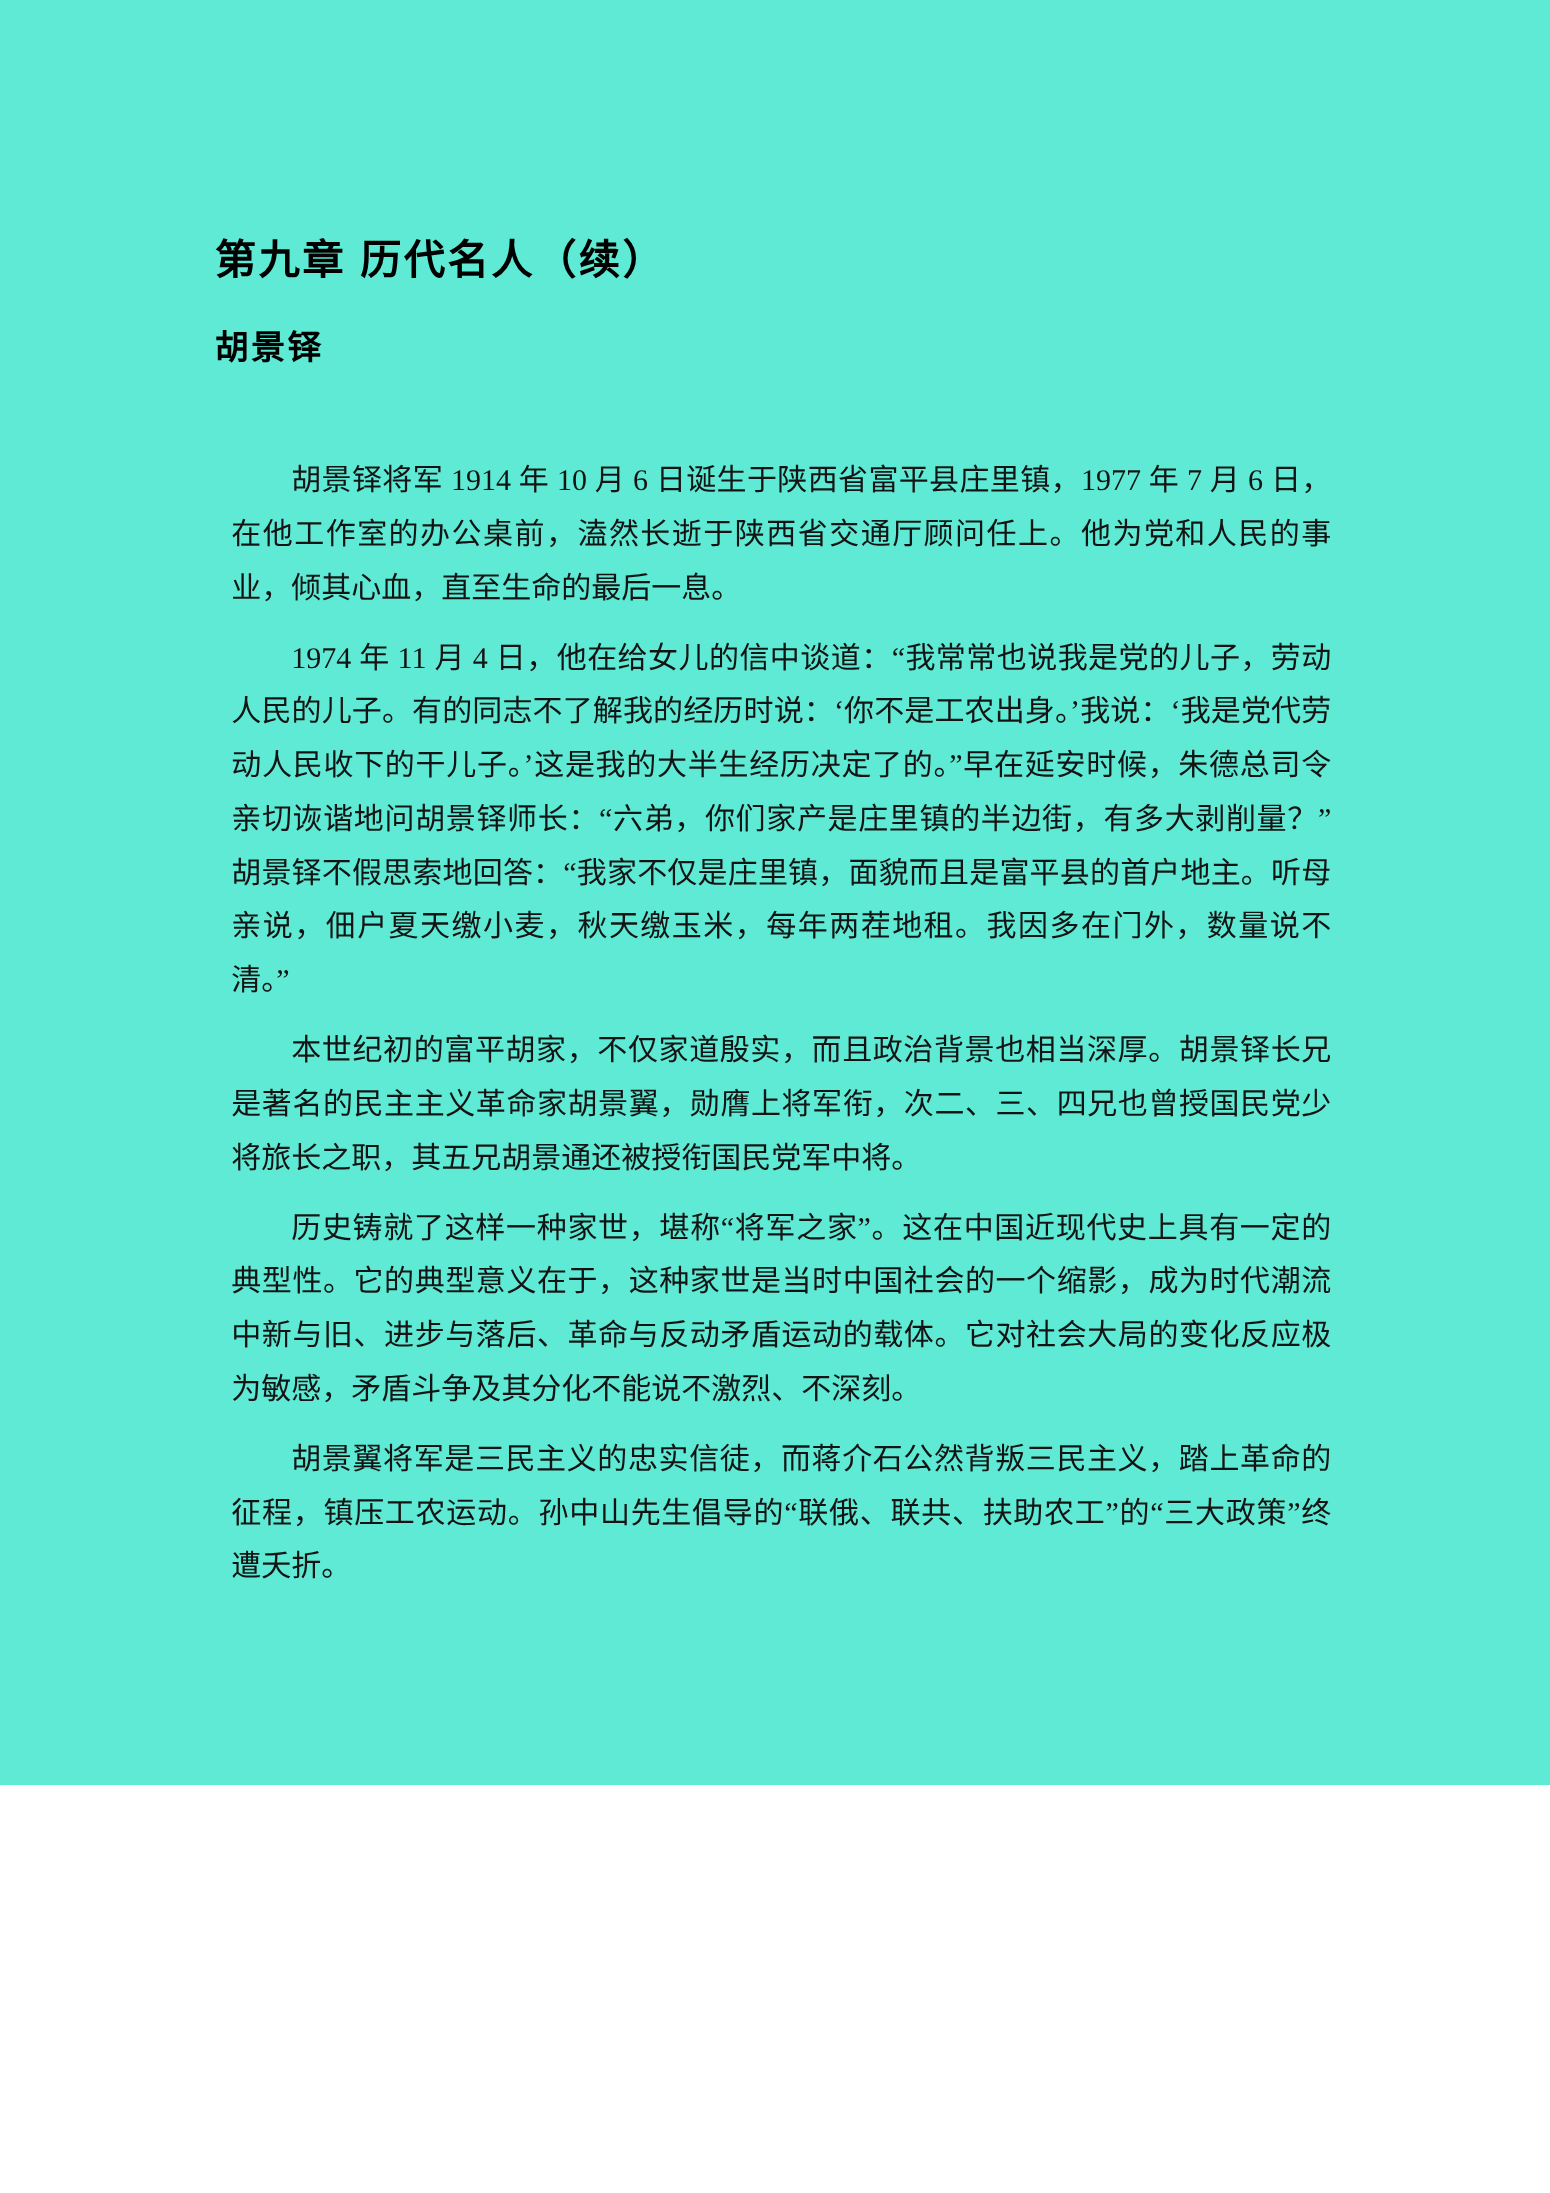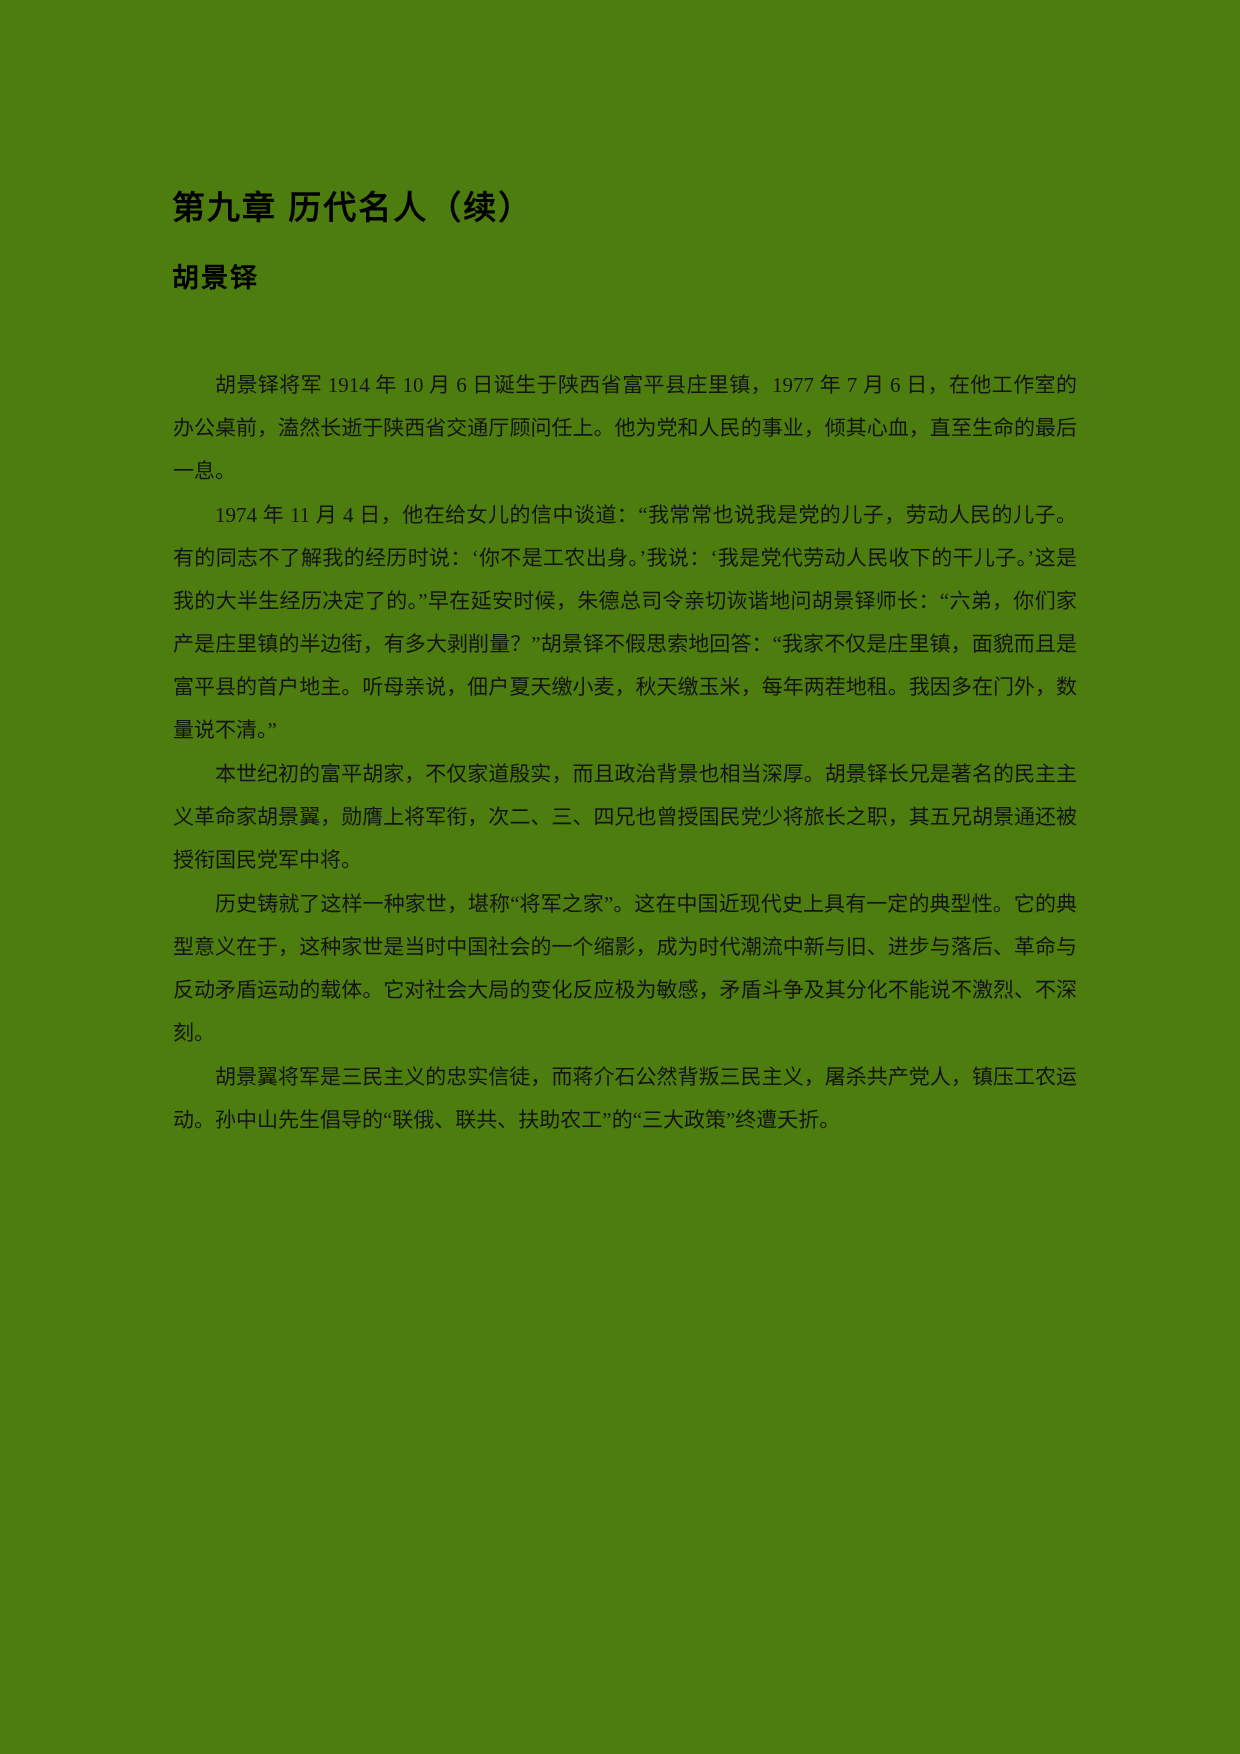--- a/index.html
+++ b/index.html
@@ -3,22 +3,22 @@
 <meta charset="utf-8">
 <style>
   html, body {
     margin: 0;
     padding: 0;
     background: #ffffff;
   }
   .sheet {
     position: relative;
     width: 1240px;
-    height: 1754px;
-    background: #4d7c0f;
+    height: 1428px;
+    background: #5eead4;
     box-sizing: border-box;
     padding: 186px 162px 0 172px;
     overflow: hidden;
   }
   .chapter-title {
     margin: 0 0 26px 0;
     font-family: "Liberation Sans", "DejaVu Sans", sans-serif;
     font-weight: 700;
     font-size: 33px;
     line-height: 44px;
@@ -28,38 +28,38 @@
   .section-heading {
     margin: 0 0 64px 0;
     font-family: "Liberation Sans", "DejaVu Sans", sans-serif;
     font-weight: 700;
     font-size: 27px;
     line-height: 44px;
     color: #000000;
     letter-spacing: 2px;
   }
   .body-text p {
-    margin: 1px;
+    margin: 13px;
     font-family: "Liberation Serif", "DejaVu Serif", serif;
-    font-size: 21px;
+    font-size: 24px;
     line-height: 43px;
     color: #141414;
     text-align: justify;
     text-indent: 2em;
     word-break: break-all;
   }
 </style>
 </head>
 <body>
 
 <div class="sheet">
   <h1 class="chapter-title">第九章 历代名人（续）</h1>
 
   <h2 class="section-heading">胡景铎</h2>
 
   <div class="body-text">
     <p>胡景铎将军 1914 年 10 月 6 日诞生于陕西省富平县庄里镇，1977 年 7 月 6 日，在他工作室的办公桌前，溘然长逝于陕西省交通厅顾问任上。他为党和人民的事业，倾其心血，直至生命的最后一息。</p>
     <p>1974 年 11 月 4 日，他在给女儿的信中谈道：“我常常也说我是党的儿子，劳动人民的儿子。有的同志不了解我的经历时说：‘你不是工农出身。’我说：‘我是党代劳动人民收下的干儿子。’这是我的大半生经历决定了的。”早在延安时候，朱德总司令亲切诙谐地问胡景铎师长：“六弟，你们家产是庄里镇的半边街，有多大剥削量？”胡景铎不假思索地回答：“我家不仅是庄里镇，面貌而且是富平县的首户地主。听母亲说，佃户夏天缴小麦，秋天缴玉米，每年两茬地租。我因多在门外，数量说不清。”</p>
     <p>本世纪初的富平胡家，不仅家道殷实，而且政治背景也相当深厚。胡景铎长兄是著名的民主主义革命家胡景翼，勋膺上将军衔，次二、三、四兄也曾授国民党少将旅长之职，其五兄胡景通还被授衔国民党军中将。</p>
     <p>历史铸就了这样一种家世，堪称“将军之家”。这在中国近现代史上具有一定的典型性。它的典型意义在于，这种家世是当时中国社会的一个缩影，成为时代潮流中新与旧、进步与落后、革命与反动矛盾运动的载体。它对社会大局的变化反应极为敏感，矛盾斗争及其分化不能说不激烈、不深刻。</p>
-    <p>胡景翼将军是三民主义的忠实信徒，而蒋介石公然背叛三民主义，屠杀共产党人，镇压工农运动。孙中山先生倡导的“联俄、联共、扶助农工”的“三大政策”终遭夭折。</p>
+    <p>胡景翼将军是三民主义的忠实信徒，而蒋介石公然背叛三民主义，踏上革命的征程，镇压工农运动。孙中山先生倡导的“联俄、联共、扶助农工”的“三大政策”终遭夭折。</p>
   </div>
 </div>
 
 </body></html>

